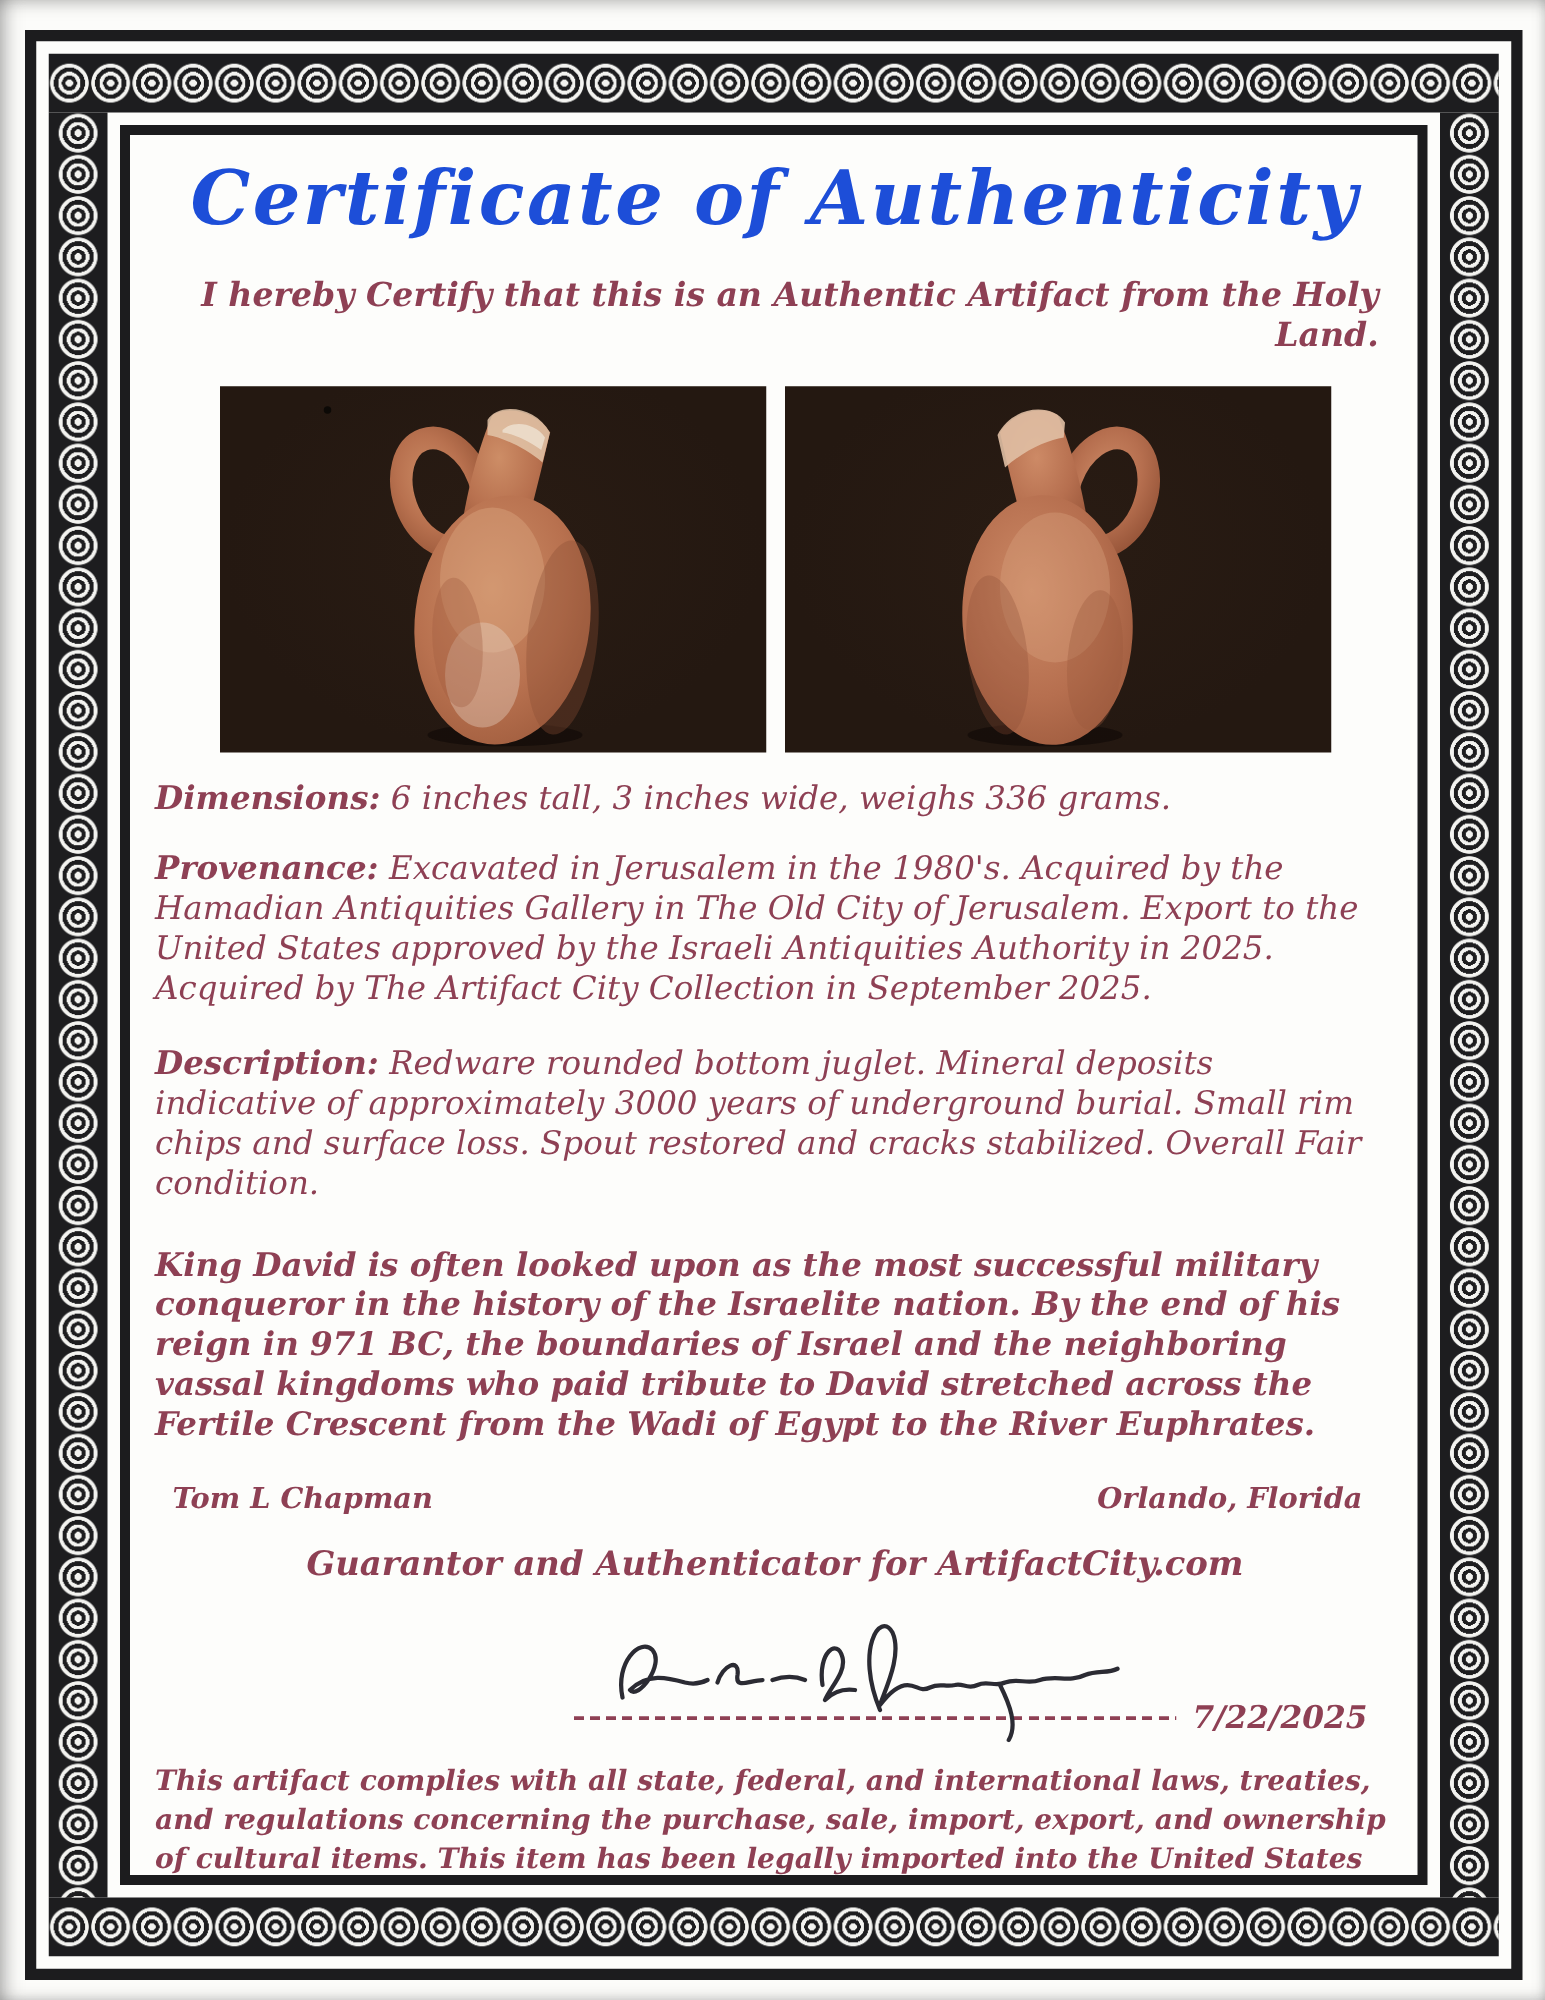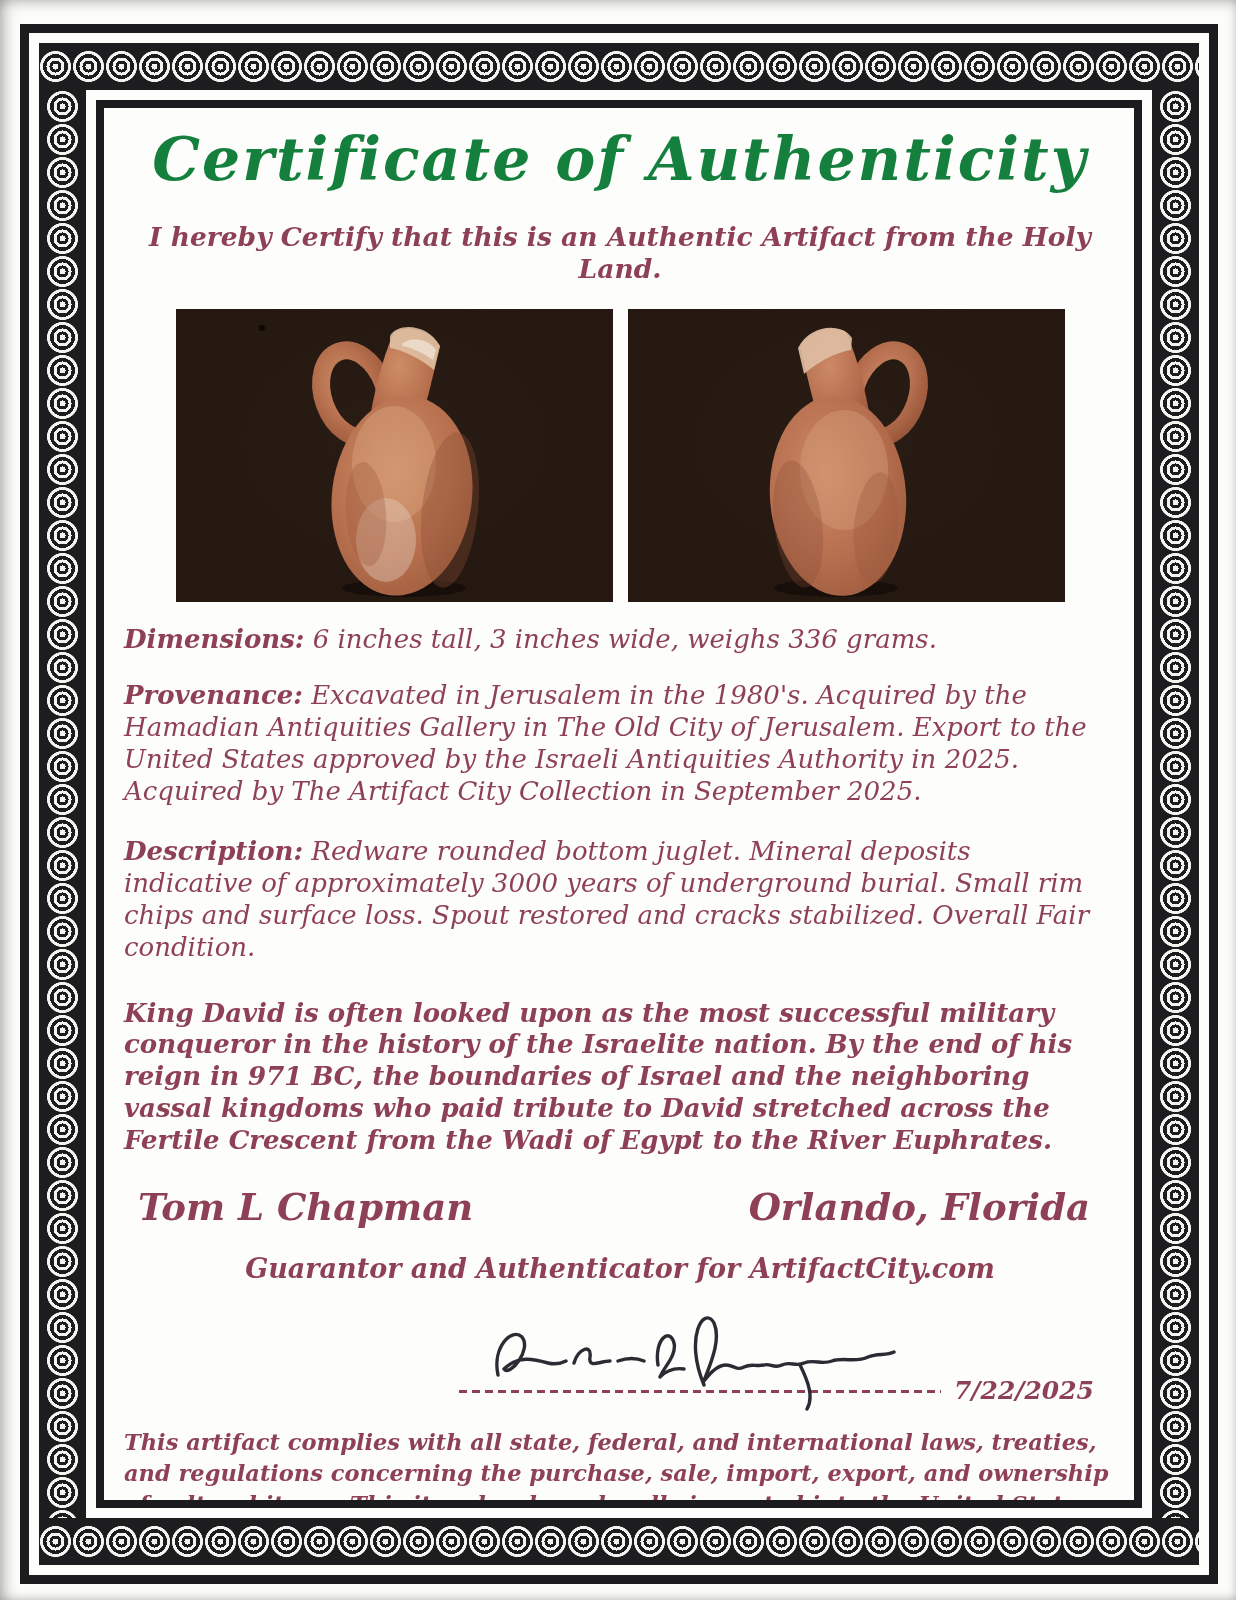--- a/index.html
+++ b/index.html
@@ -21,38 +21,38 @@
       #1d1d1f 9px 12.5px, #f3f3f0 12.5px 15.2px, rgba(0,0,0,0) 15.8px);}
   .bs-v{top:47px;bottom:47px;width:47px;background-size:47px 33px;
     background-image:radial-gradient(circle at 50% 50%,
       #f3f3f0 0 3px, #1d1d1f 3px 6px, #f3f3f0 6px 9px,
       #1d1d1f 9px 12.5px, #f3f3f0 12.5px 15.2px, rgba(0,0,0,0) 15.8px);}
   .bs-top{top:0;}.bs-bottom{bottom:0;}.bs-left{left:0;}.bs-right{right:0;}
   .inner{position:relative;height:100%;box-sizing:border-box;border:8px solid #1c1c1e;
     background:#fdfdfb;padding:8px 18px 0 20px;overflow:hidden;color:#8e4054;}
 
   .title{margin:10px 0 0 0;text-align:center;font-size:60px;font-weight:bold;font-style:italic;
-    color:#15803d;letter-spacing:2px;line-height:1.12;}
-  .subline{margin:13px;text-align:center;font-size:26.5px;font-weight:bold;font-style:italic;line-height:1.2;}
+    color:#1d4ed8;letter-spacing:2px;line-height:1.12;}
+  .subline{margin:13px;text-align:right;font-size:26.5px;font-weight:bold;font-style:italic;line-height:1.2;}
   .subline.l1{margin-top:28px;}
   .subline.l2{margin-top:24px;}
 
   .photos{margin-top:24px;display:flex;justify-content:center;gap:15px;}
   .photo{width:437px;height:293px;display:flex;align-items:flex-end;justify-content:center;
     background:radial-gradient(ellipse at 50% 45%, #32221762 0%, rgba(0,0,0,0) 70%), #241811;overflow:hidden;}
 
   .para{margin:0;font-style:italic;font-size:26px;line-height:1.23;max-width:975px;text-align:left;}
   .plabel{font-weight:bold;}
   .para.dimensions{margin-top:22px;}
   .para.provenance{margin-top:24px;}
   .para.description{margin-top:28px;}
   .para.history{margin-top:34px;font-weight:bold;}
 
   .signer-row{margin-top:28px;display:flex;justify-content:space-between;align-items:baseline;
-    padding:0 26px 0 14px;font-size:37px;font-weight:bold;font-style:italic;}
+    padding:0 26px 0 14px;font-size:23px;font-weight:bold;font-style:italic;}
   .role-line{margin-top:24px;text-align:center;font-size:27px;font-weight:bold;font-style:italic;}
 
   .sig-block{position:relative;height:102px;margin-top:2px;}
   .sig-line{position:absolute;left:335px;width:482px;bottom:20px;height:3px;
     background:repeating-linear-gradient(90deg,#8e4054 0 8px,rgba(0,0,0,0) 8px 13px);}
   .sig-svg{position:absolute;left:352px;bottom:2px;}
   .sig-date{position:absolute;right:22px;bottom:8px;font-size:25px;font-weight:bold;font-style:italic;}
 
   .legal{margin-top:14px;font-size:22.5px;font-weight:bold;font-style:italic;line-height:1.38;
     max-width:990px;text-align:left;}

